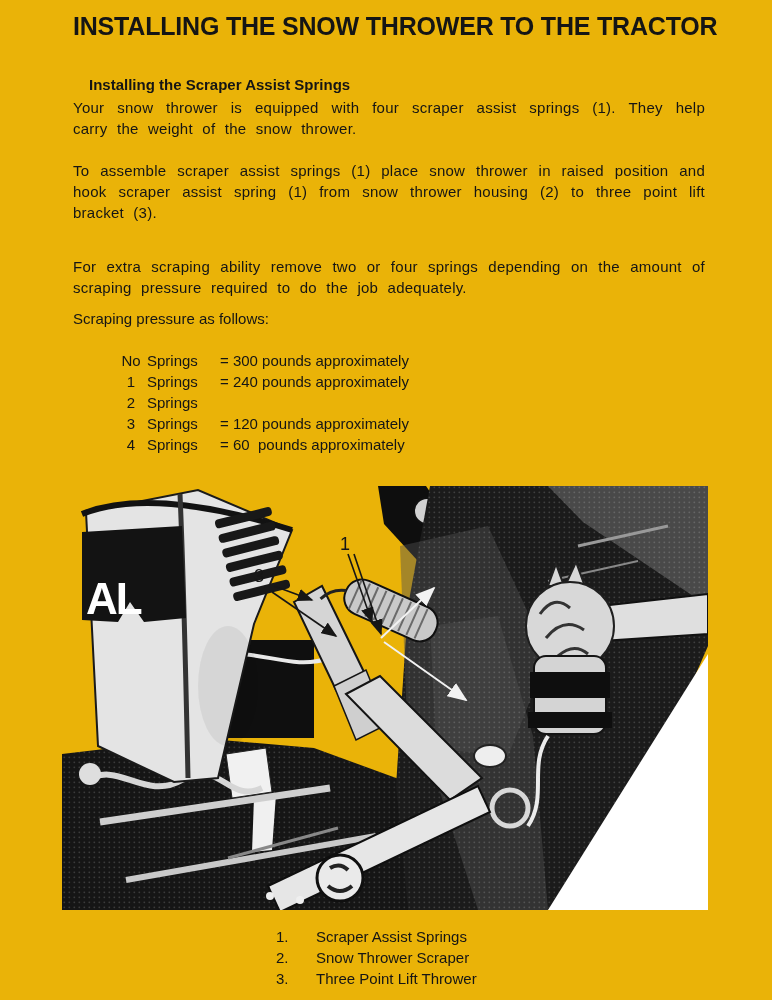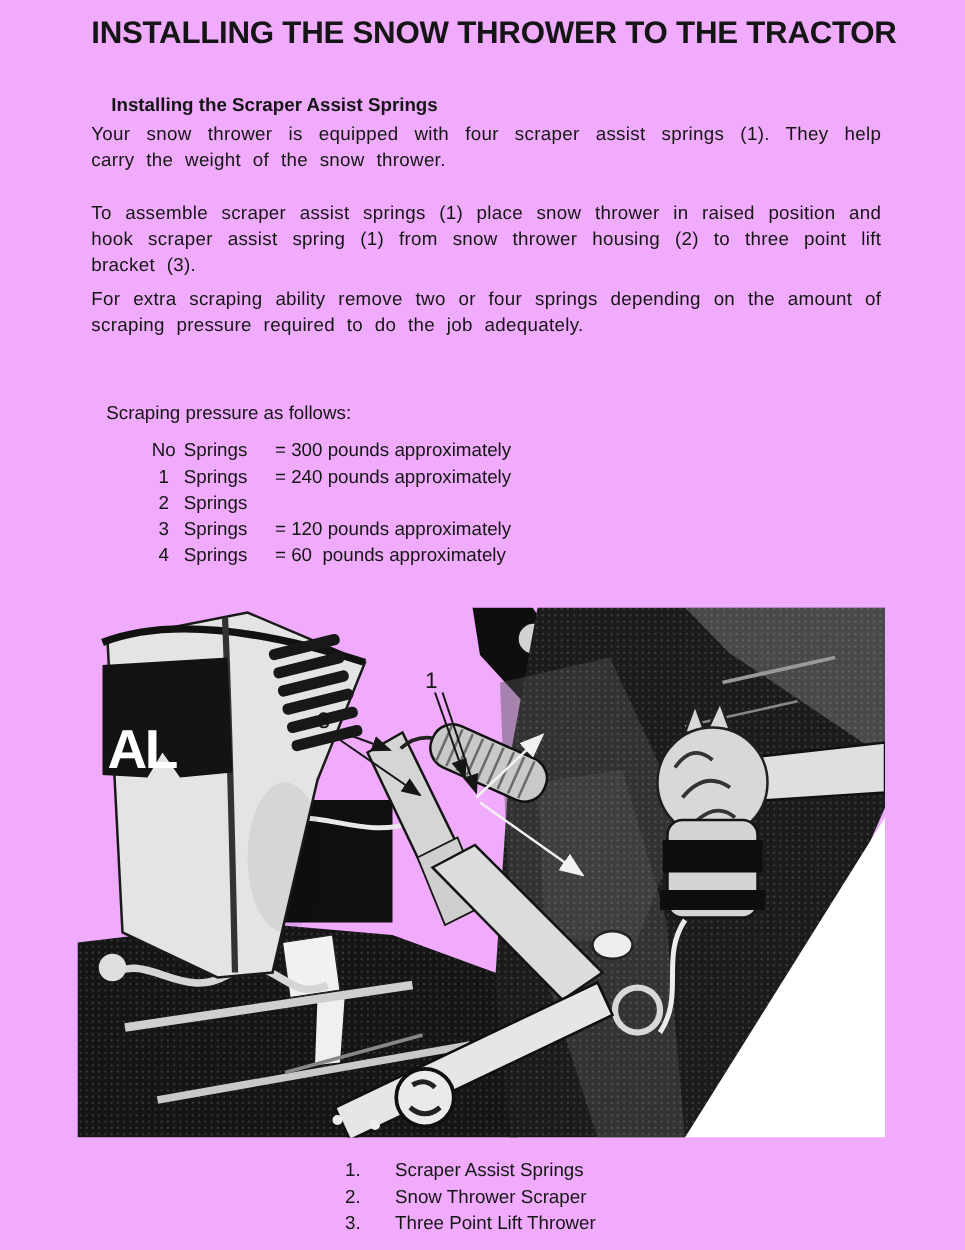--- a/index.html
+++ b/index.html
@@ -1,38 +1,38 @@
 <!DOCTYPE html>
 <html><head>
 <meta charset="utf-8">
 <style>
   html,body{margin:0;padding:0;background:#888;}
   .page{
     position:relative;width:772px;height:1000px;margin:0 auto;
-    background:#f0abfc;color:#151515;
+    background:#eab308;color:#151515;
     font-family:"Liberation Sans",sans-serif;overflow:hidden;
   }
   .title{
     position:absolute;left:73px;top:12px;margin:0;
     font-size:25px;font-weight:bold;letter-spacing:-0.2px;white-space:nowrap;
   }
   .subtitle{
     position:absolute;left:73px;top:60px;margin:16px;
     font-size:15px;font-weight:bold;
   }
   .body-par{
     position:absolute;left:73px;width:632px;margin:0;
     font-size:15px;line-height:21px;text-align:justify;
     word-spacing:5px;letter-spacing:0.25px;
   }
   .p1{top:97px;}
   .p2{top:160px;}
-  .p3{top:229px;}
+  .p3{top:256px;}
   .intro{
-    position:absolute;left:73px;top:308px;margin:12px;
+    position:absolute;left:73px;top:308px;margin:0;
     font-size:15px;line-height:21px;
   }
   .ptable{position:absolute;left:115px;top:350px;font-size:15px;line-height:21px;}
   .prow{display:flex;}
   .pcount{width:32px;text-align:center;}
   .plabel{width:73px;}
   .pvalue{white-space:pre;text-align:right;}
   .figure{position:absolute;left:62px;top:486px;width:646px;height:424px;}
   .figure svg{display:block;width:646px;height:424px;}
   svg text{font-family:"Liberation Sans",sans-serif;fill:#161616;}

